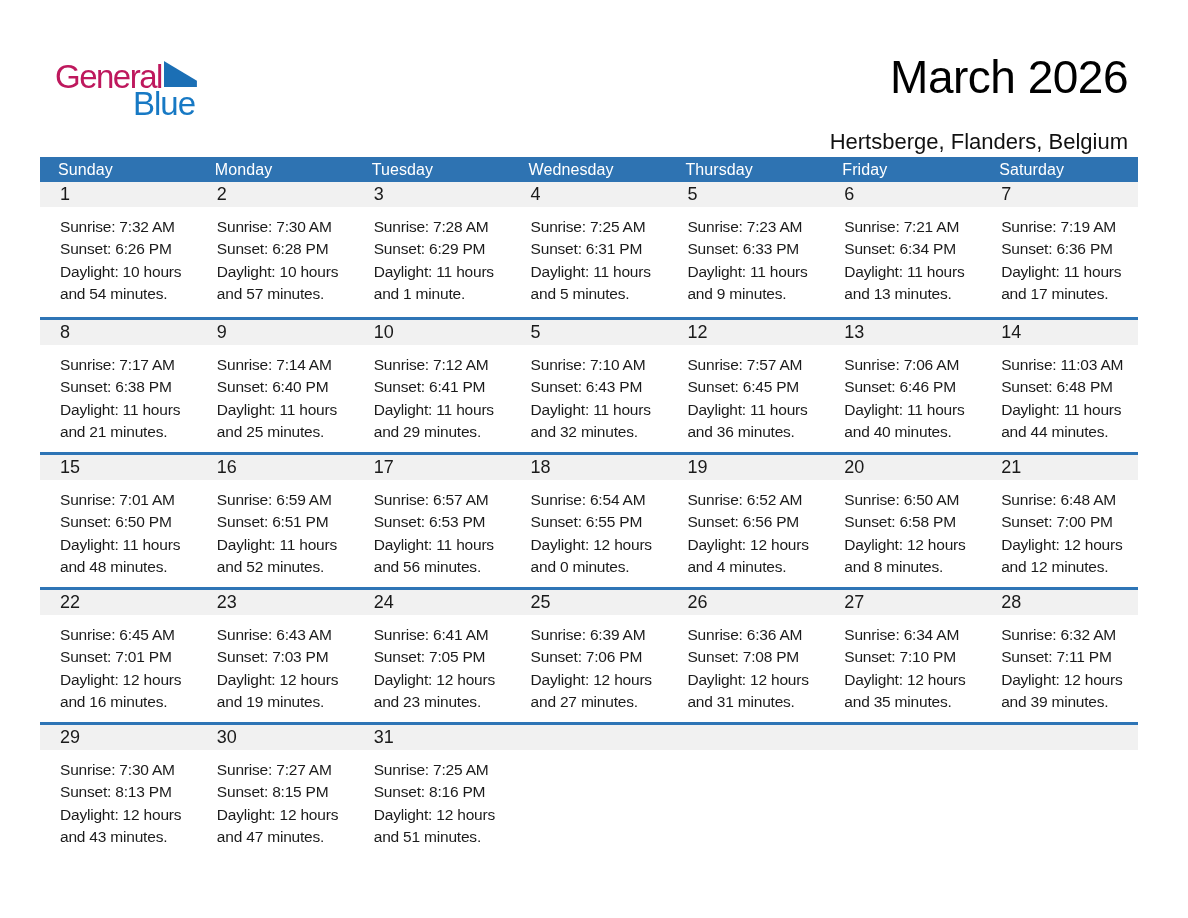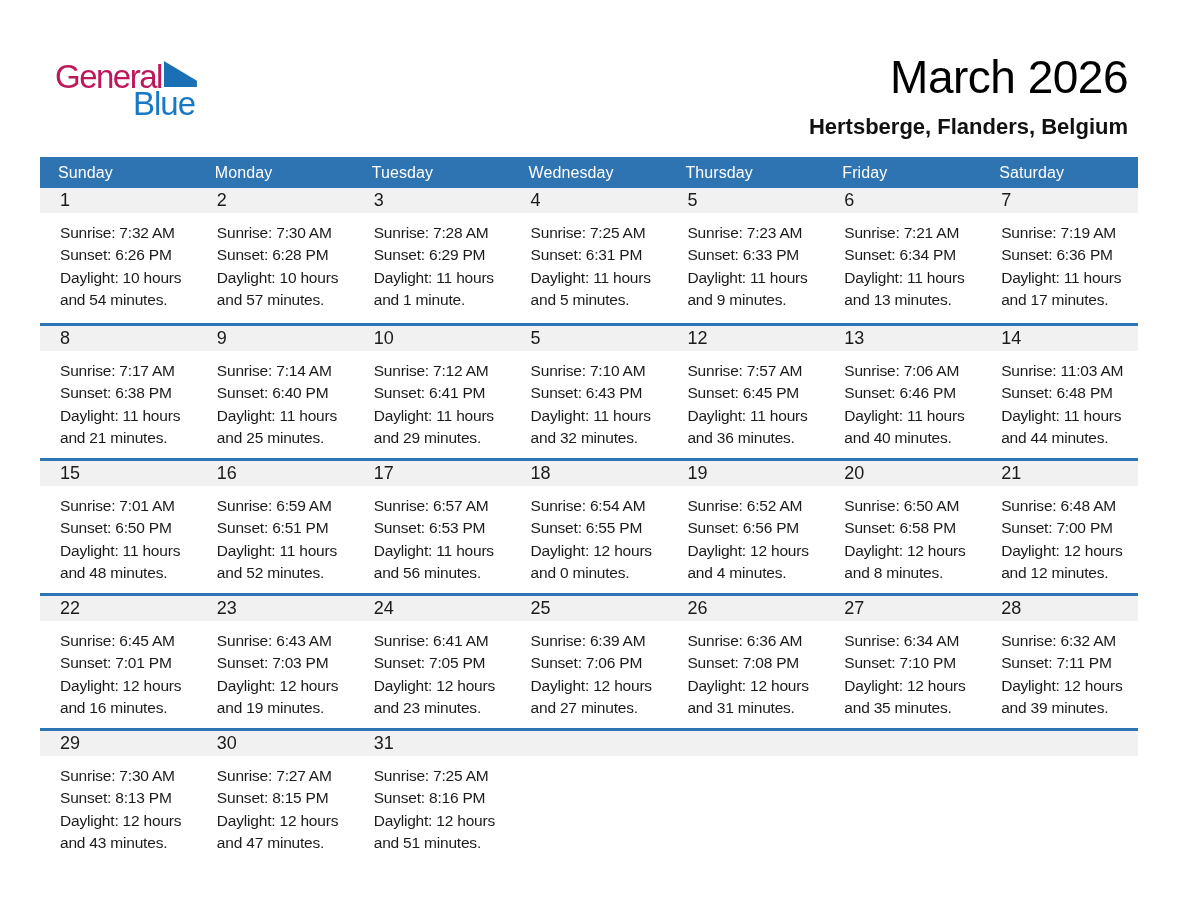--- a/index.html
+++ b/index.html
@@ -44,30 +44,30 @@
   }
 
   .title-block {
     position: absolute; top: 56px; right: 60px; text-align: right;
   }
   .month-title {
     font-size: 46px; font-weight: 400; letter-spacing: -0.5px;
     color: #000000; line-height: 42px;
   }
   .location-subtitle {
-    font-size: 22px; font-weight: 700; color: #111111;
-    margin-top: 17px; line-height: 24px;
+    font-size: 22px; font-weight: 400; color: #111111;
+    margin-top: 32px; line-height: 24px;
   }
 
   
   .calendar {
     position: absolute; left: 40px; top: 157px; width: 1098px;
   }
   .weekday-row {
-    display: flex; height: 31px;
+    display: flex; height: 25px;
     background: var(--header-bg);
   }
   .wd-cell {
     flex: 1 1 0; display: flex; align-items: center;
     padding-left: 18px;
     color: var(--header-text); font-size: 16px; font-weight: 400;
     letter-spacing: 0.1px;
   }
   .week-row {
     display: flex; height: 135px; background: #ffffff;

